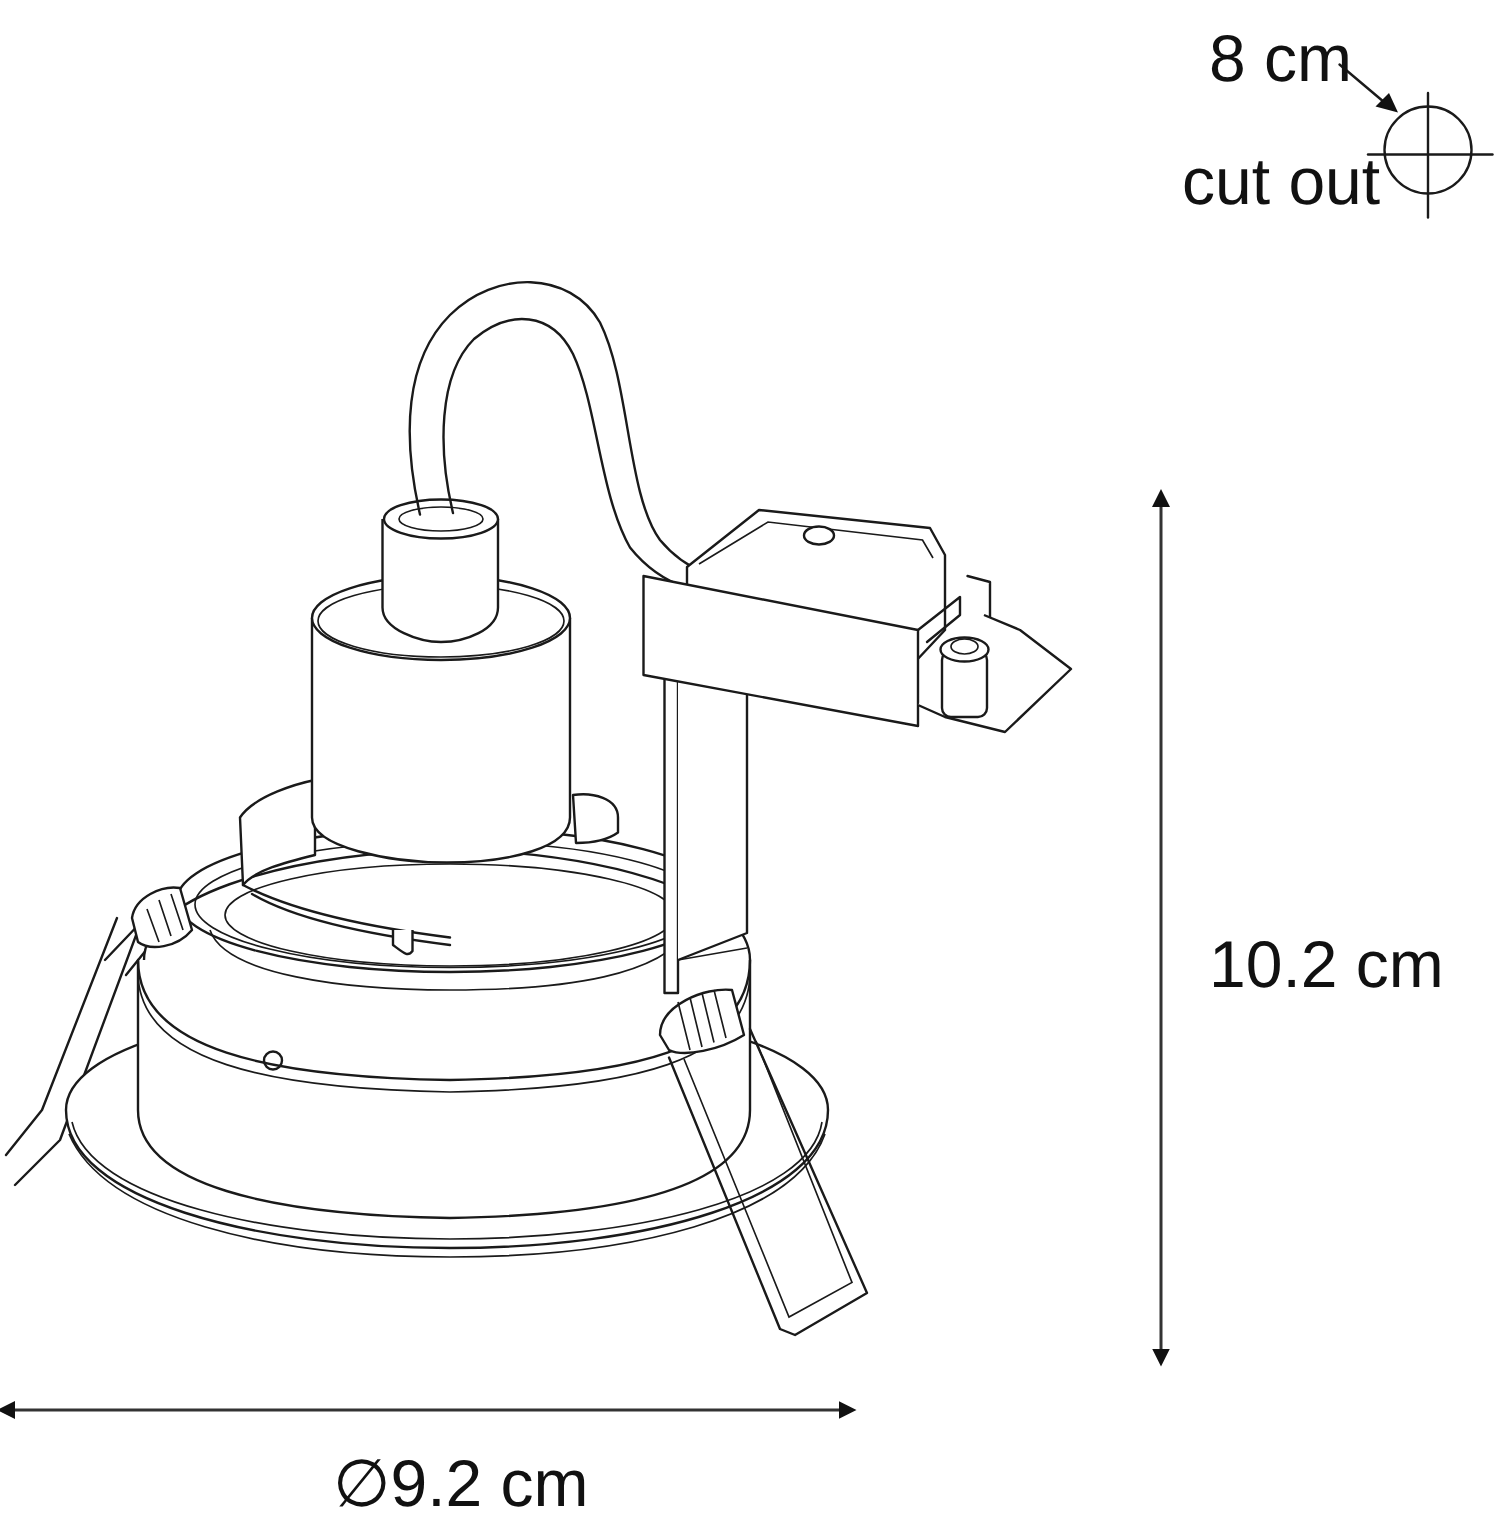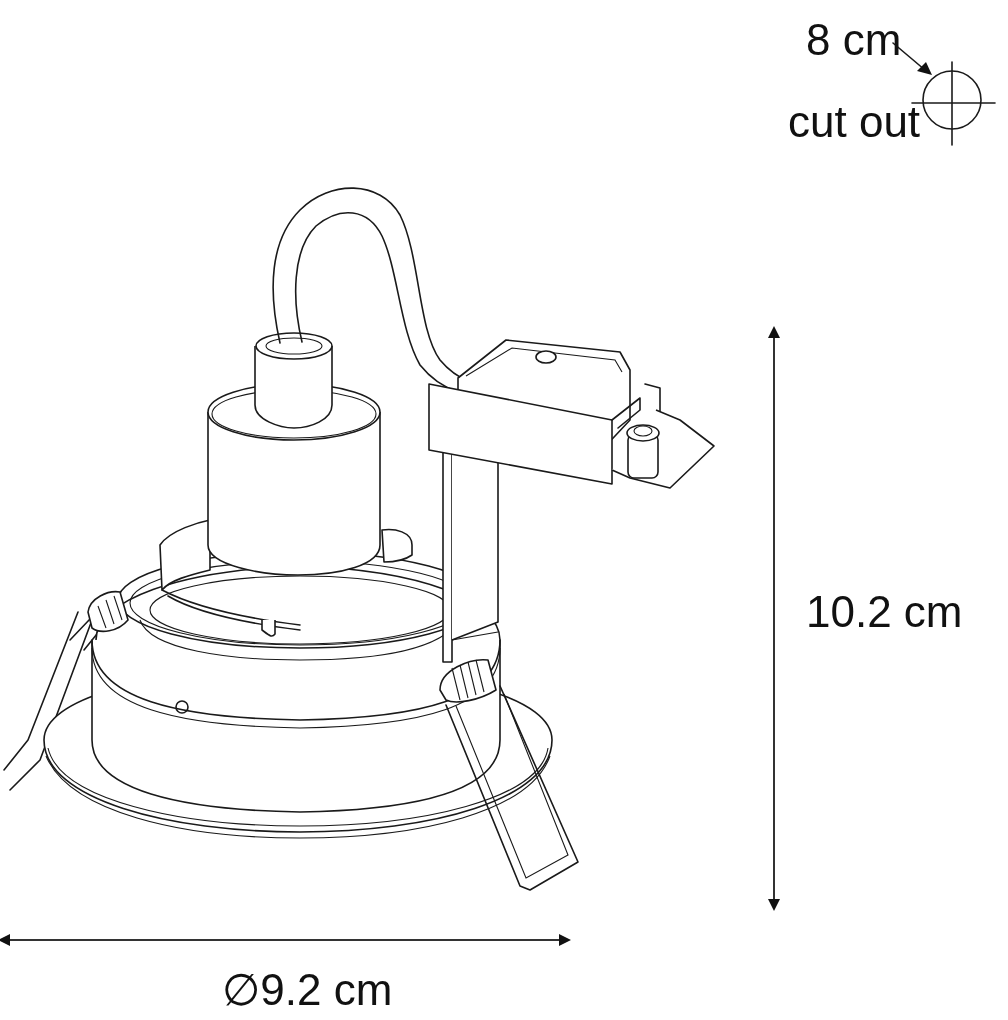--- a/index.html
+++ b/index.html
@@ -2,21 +2,21 @@
 <html><head>
   <meta charset="utf-8">
   <style>
     html, body { margin: 0; padding: 0; background: #ffffff; }
     body { width: 1008px; height: 1020px; position: relative; overflow: hidden;
            font-family: "Liberation Sans", "DejaVu Sans", sans-serif; color: #111111; }
     .canvas { position: absolute; left: 0; top: 0; width: 1008px; height: 1020px; }
     .label { position: absolute; font-size: 44px; line-height: 1; color: #111111; white-space: nowrap; }
     #label-cutout-size { left: 806px; top: 18px; }
     #label-cutout-text { left: 788px; top: 72px; margin-top: 28px; }
-    #label-height { left: 806px; top: 590px; }
+    #label-height { left: 806px; top: 622px; }
     #label-diameter { left: 222px; top: 968px; text-align: right; }
     svg { position: absolute; left: 0; top: 0; }
     .ln { fill: none; stroke: #1a1a1a; stroke-width: 1.6; stroke-linejoin: round; stroke-linecap: round; }
     .ln-thin { fill: none; stroke: #1a1a1a; stroke-width: 1.1; }
     .fill-w { fill: #ffffff; stroke: #1a1a1a; stroke-width: 1.6; stroke-linejoin: round; }
     .dim { stroke: #333333; stroke-width: 2; fill: none; }
     .arrowhead { fill: #111111; }
   </style>
 </head>
 <body>

